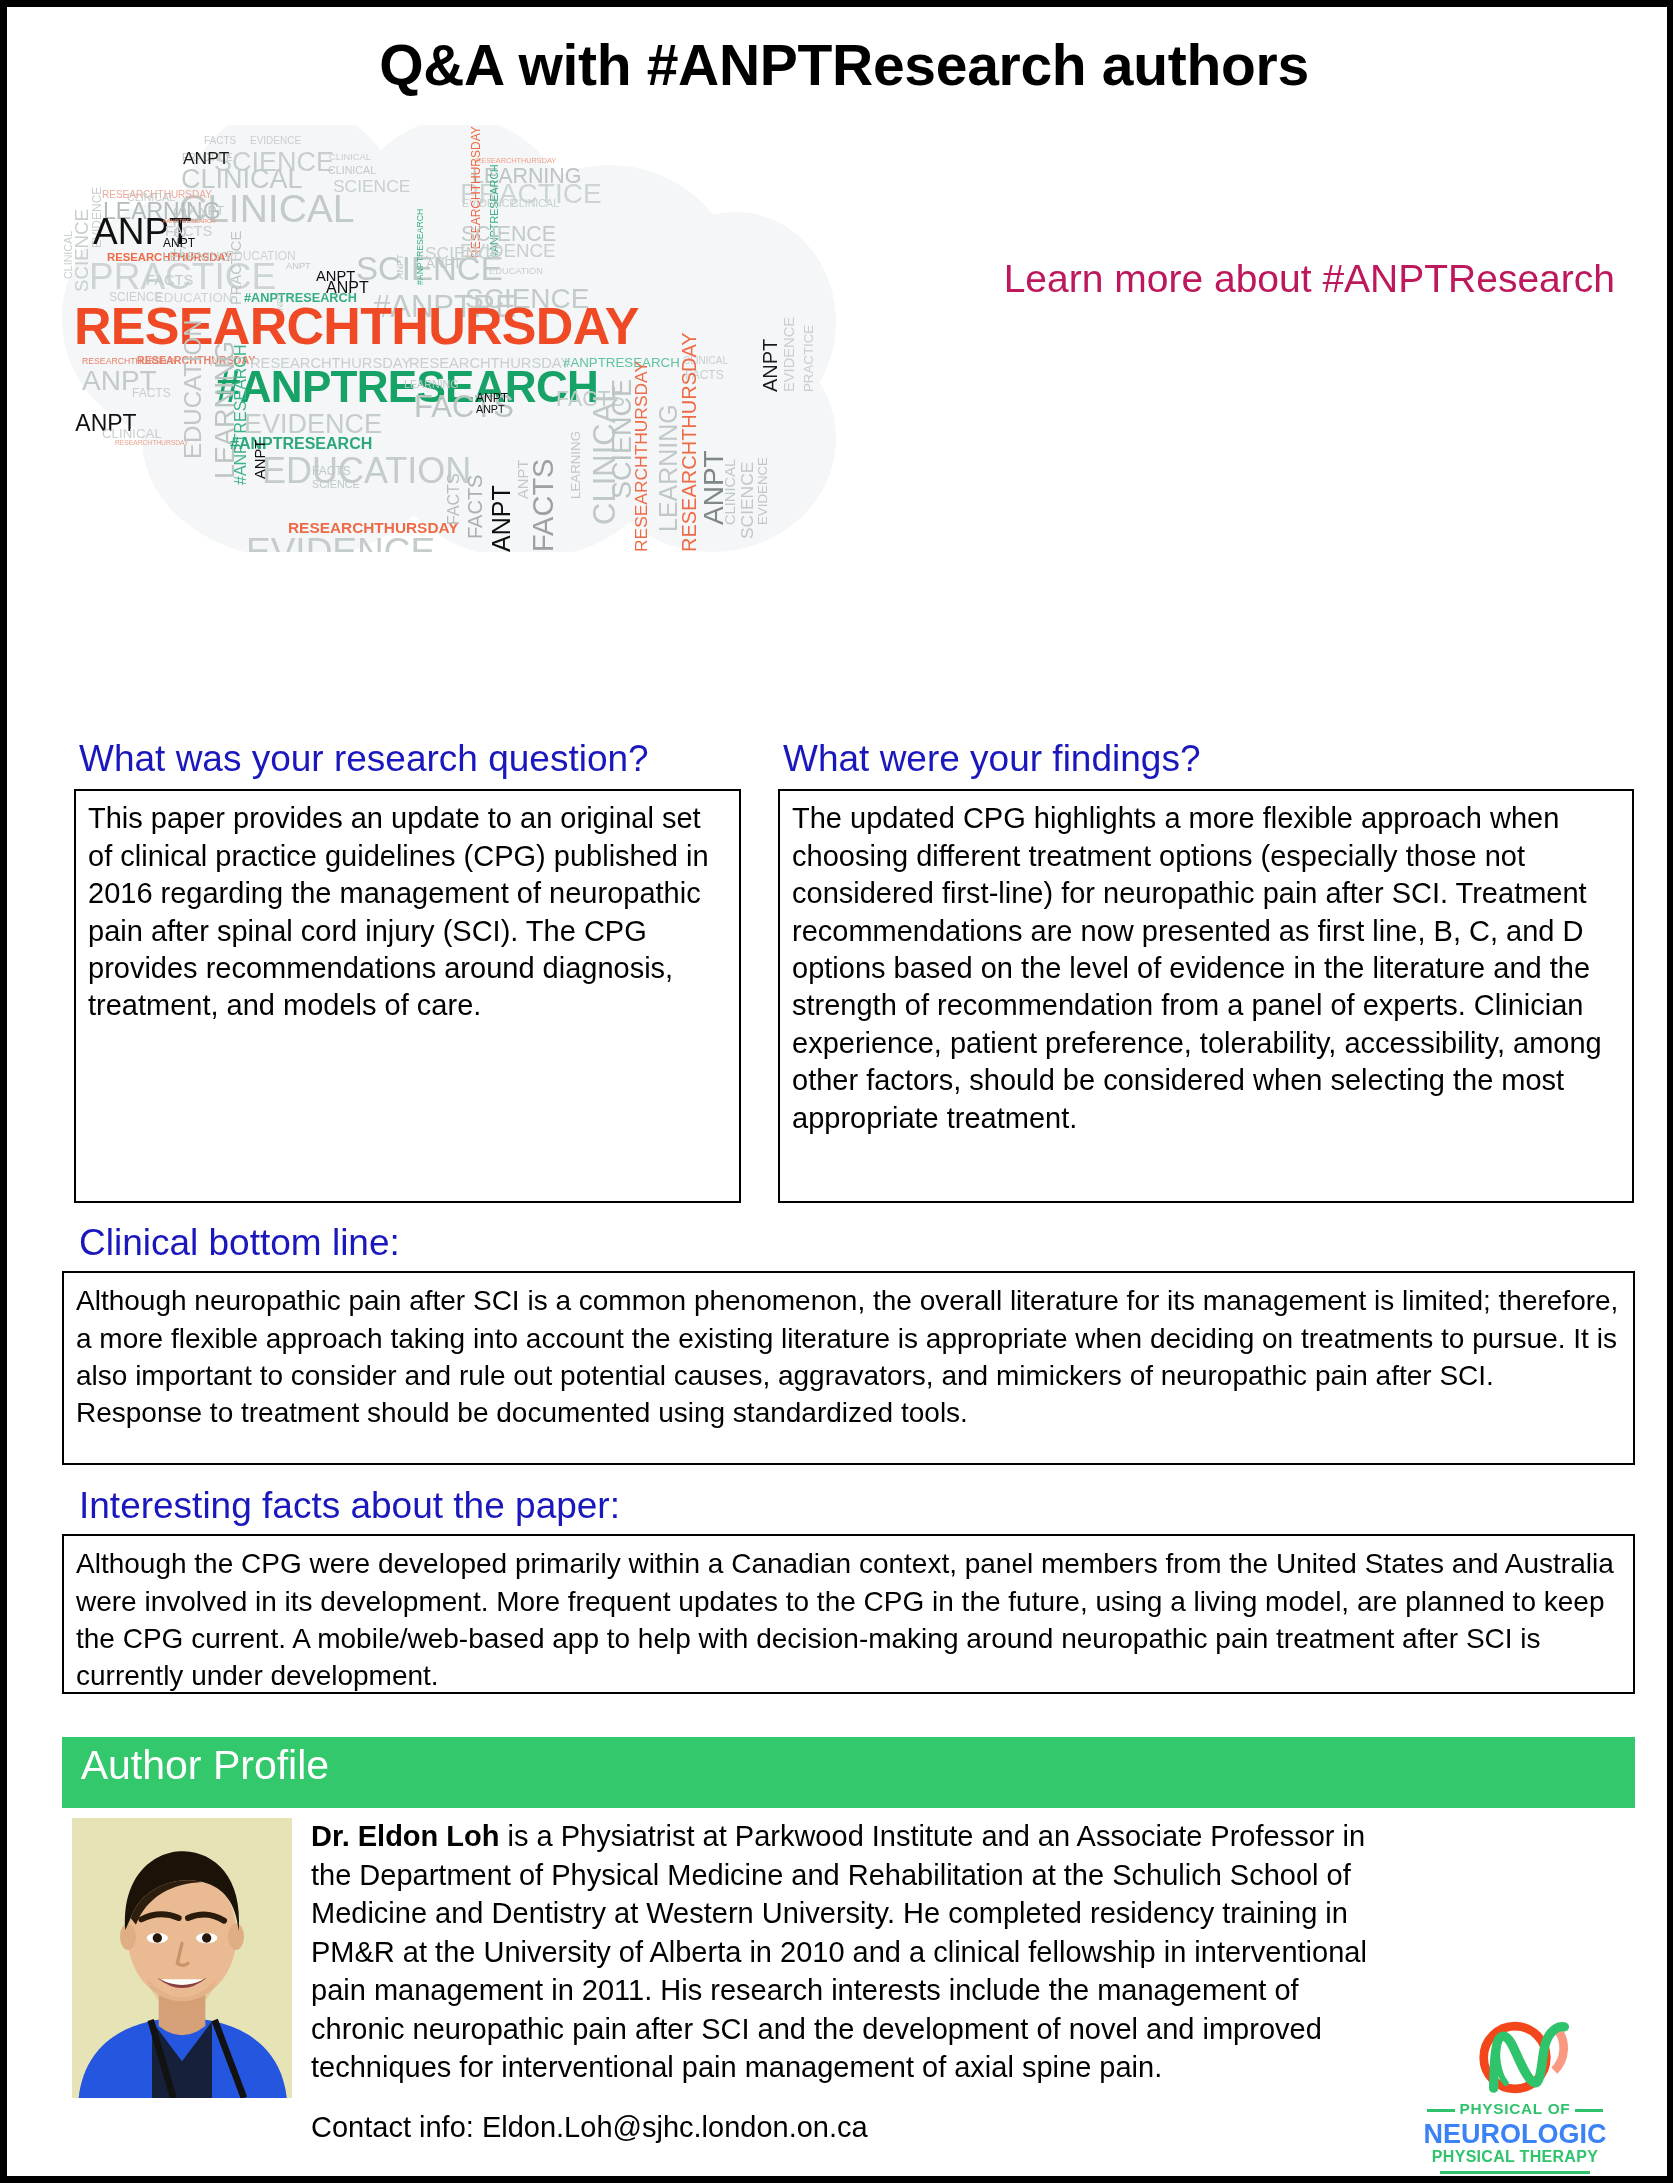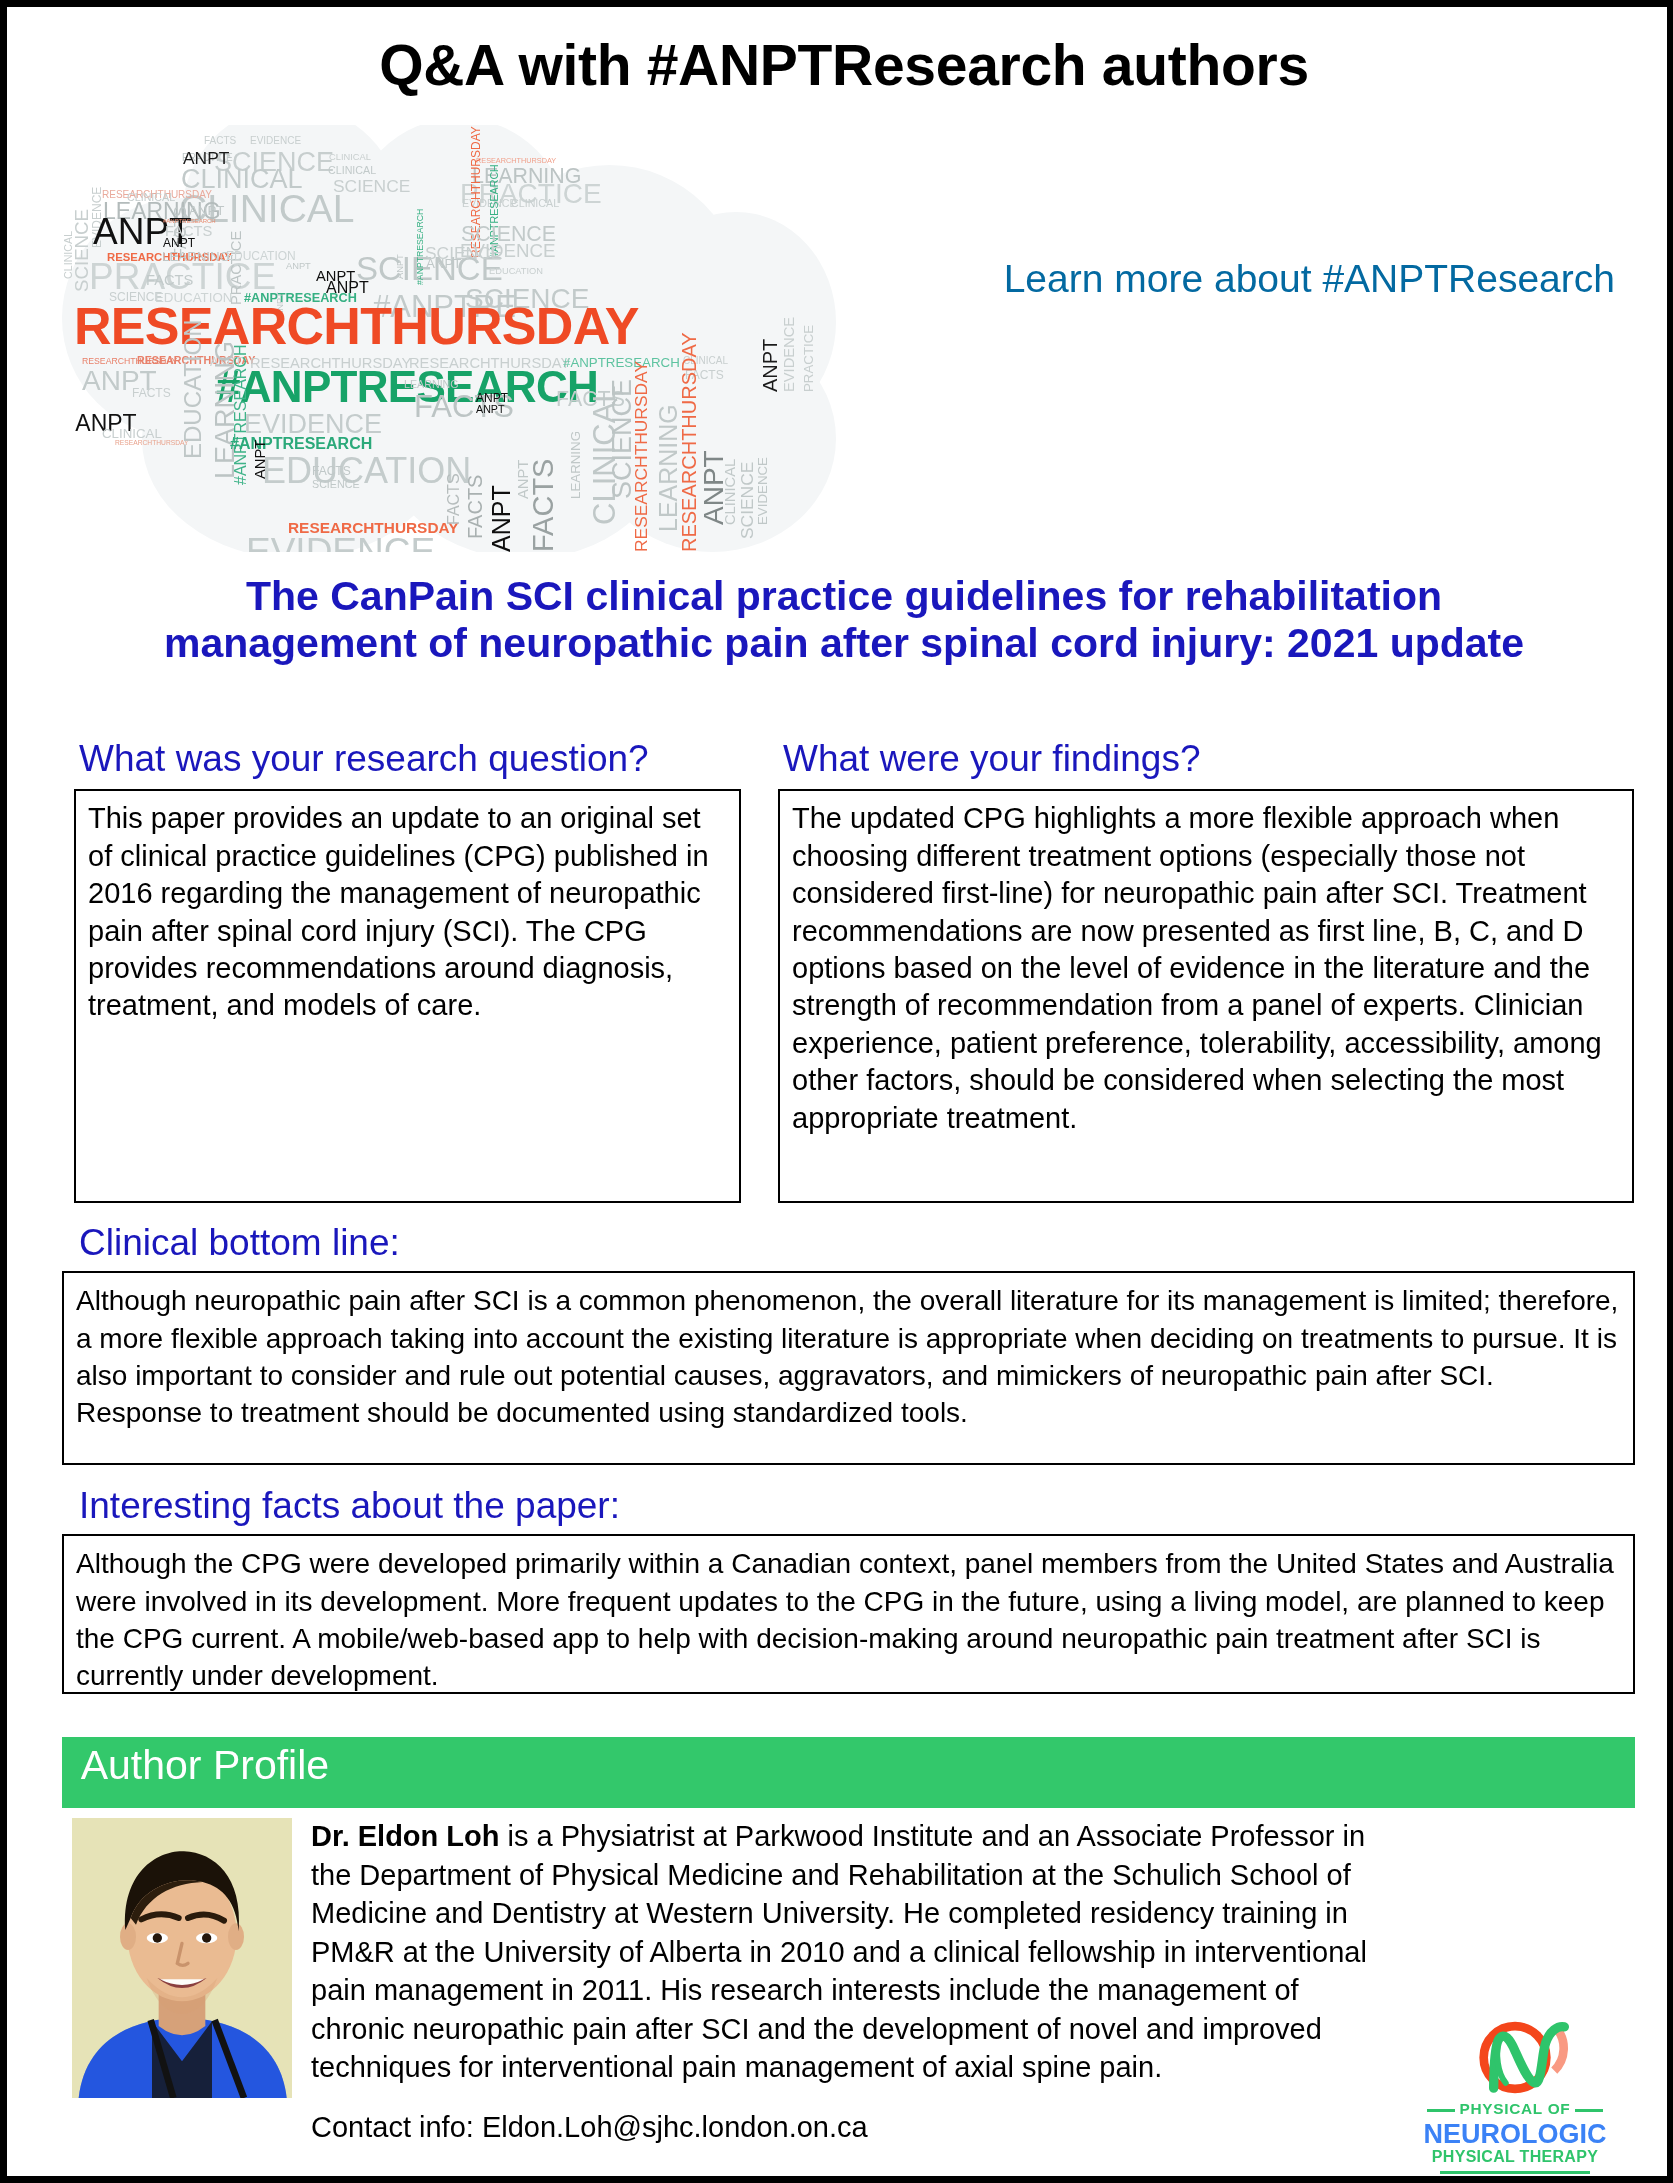--- a/index.html
+++ b/index.html
@@ -46,21 +46,21 @@
   .wv { transform-origin:left top; }
 
   
   .hdr-date {
     position:absolute; right:52px; top:184px;
     font-size:40px; font-weight:bold; color:#1a17bc;
     text-align:right;
   }
   .hdr-learn {
     position:absolute; right:52px; top:250px;
-    font-size:39px; color:#0369a1; text-align:right;
+    font-size:39px; color:#be185d; text-align:right;
   }
   .hdr-visit {
     position:absolute; right:52px; top:300px;
     font-size:39px; color:#000000; text-align:right;
   }
 
   
   .ptitle {
     position:absolute; left:40px; top:566px; width:1594px;
     text-align:center;
@@ -274,24 +274,20 @@
     <span class="wv w" style="left:694px; top:400px; font-size:13.3px; color:#c0c8c8; transform:rotate(-90deg);">EVIDENCE</span>
     <span class="wv w" style="left:467px; top:427px; font-size:29px; color:#9aa2a2; transform:rotate(-90deg);">FACTS</span>
     <span class="wv w" style="left:427px; top:427px; font-size:25px; color:#0e0e0e; transform:rotate(-90deg);">ANPT</span>
     <span class="wv w" style="left:403px; top:414px; font-size:20px; color:#a9b1b1; transform:rotate(-90deg);">FACTS</span>
     <span class="wv w" style="left:384px; top:400px; font-size:16px; color:#b6bdbd; transform:rotate(-90deg);">FACTS</span>
 
   </div>
 
   <div class="hdr-learn">Learn more about #ANPTResearch</div>
 
-  <div class="ptitle">
-    <div>The CanPain SCI clinical practice guidelines for rehabilitation</div>
-    <div>management of neuropathic pain after spinal cord injury: 2021 update</div>
-  </div>
 
 
   <div class="qh" id="qh-left">What was your research question?</div>
   <div class="qh" id="qh-right">What were your findings?</div>
 
   <div class="tbox" id="box-question">This paper provides an update to an original set of clinical practice guidelines (CPG) published in 2016 regarding the management of neuropathic pain after spinal cord injury (SCI). The CPG provides recommendations around diagnosis, treatment, and models of care.</div>
   <div class="tbox" id="box-findings">The updated CPG highlights a more flexible approach when choosing different treatment options (especially those not considered first-line) for neuropathic pain after SCI. Treatment recommendations are now presented as first line, B, C, and D options based on the level of evidence in the literature and the strength of recommendation from a panel of experts. Clinician experience, patient preference, tolerability, accessibility, among other factors, should be considered when selecting the most appropriate treatment.</div>
 
   <div class="qh" id="h-bottom">Clinical bottom line:</div>
   <div class="tbox" id="box-bottom">Although neuropathic pain after SCI is a common phenomenon, the overall literature for its management is limited; therefore, a more flexible approach taking into account the existing literature is appropriate when deciding on treatments to pursue. It is also important to consider and rule out potential causes, aggravators, and mimickers of neuropathic pain after SCI. Response to treatment should be documented using standardized tools.</div>

